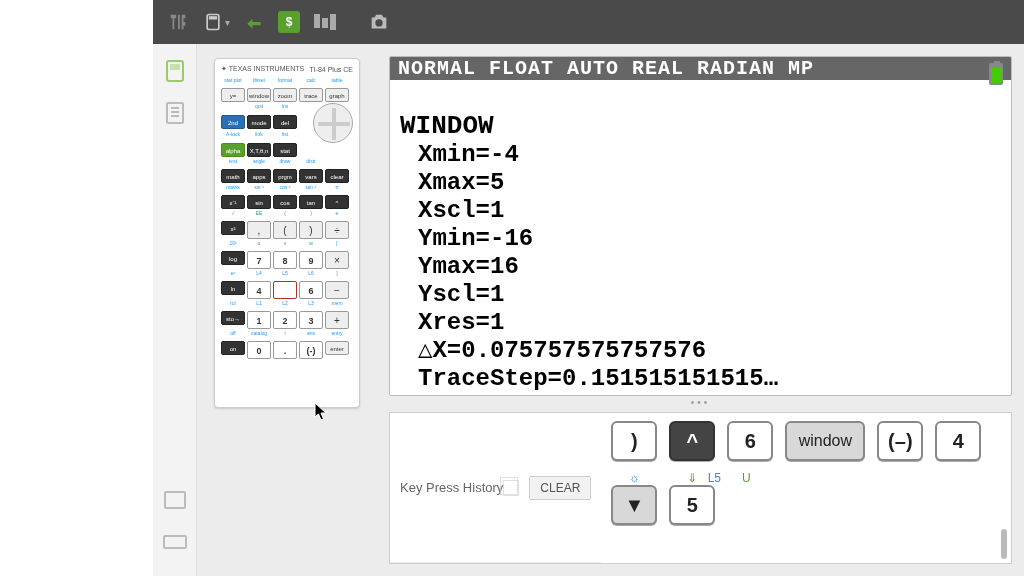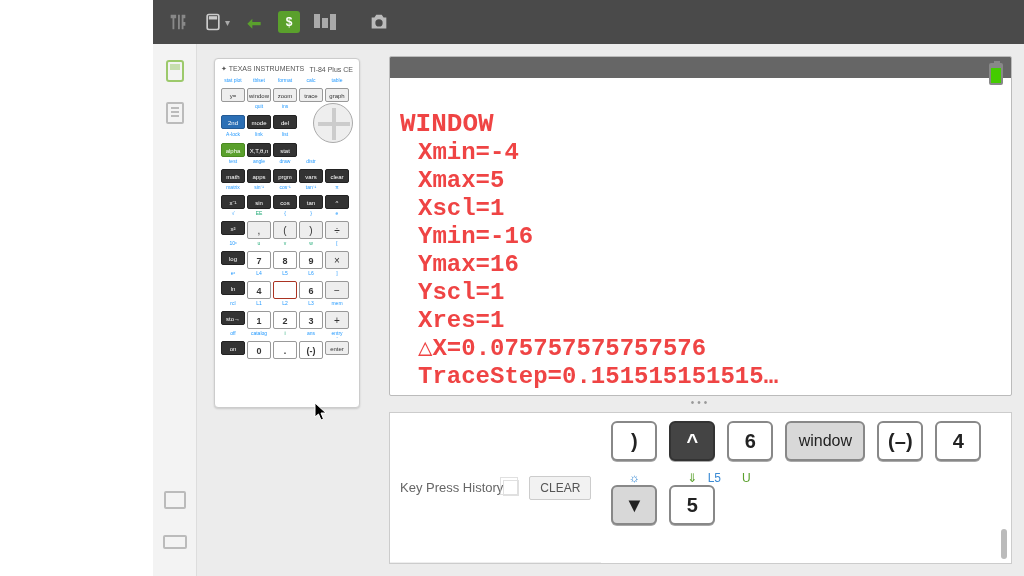--- a/index.html
+++ b/index.html
@@ -108,21 +108,21 @@
   }
   .battery {
     position:absolute; right:8px; top:6px;
     width:14px; height:22px; border:2px solid #888; border-radius:2px;
     background:linear-gradient(to top, #4c0 0%, #4c0 85%, #888 85%);
   }
   .battery::before { content:""; position:absolute; top:-4px; left:3px; width:6px; height:3px; background:#888;}
   .screen-body {
     flex:1; padding:4px 10px;
     font-family:"Courier New", monospace;
-    font-size:24px; font-weight:bold; color:#ef4444;
+    font-size:24px; font-weight:bold; color:#000000;
     line-height:28px;
     white-space:pre;
   }
   .screen-body .title { font-size:26px; }
   .screen-body .row { padding-left:18px; }
 
   .drag-dots {
     text-align:center; color:#999; font-size:10px; letter-spacing:3px;
     height:14px; line-height:14px;
   }
@@ -375,20 +375,21 @@
       <div class="kbtn num">.</div>
       <div class="kbtn num">(-)</div>
       <div class="kbtn">enter</div>
     </div>
   </div>
 </div>
 
 <div class="main-area">
   <div class="screen">
     <div class="status-bar">
+      <span>NORMAL FLOAT AUTO REAL RADIAN MP</span>
       <div class="battery"></div>
     </div>
     <div class="screen-body">
 <span class="title">WINDOW</span>
 <span class="row">Xmin=-4</span>
 <span class="row">Xmax=5</span>
 <span class="row">Xscl=1</span>
 <span class="row">Ymin=-16</span>
 <span class="row">Ymax=16</span>
 <span class="row">Yscl=1</span>

